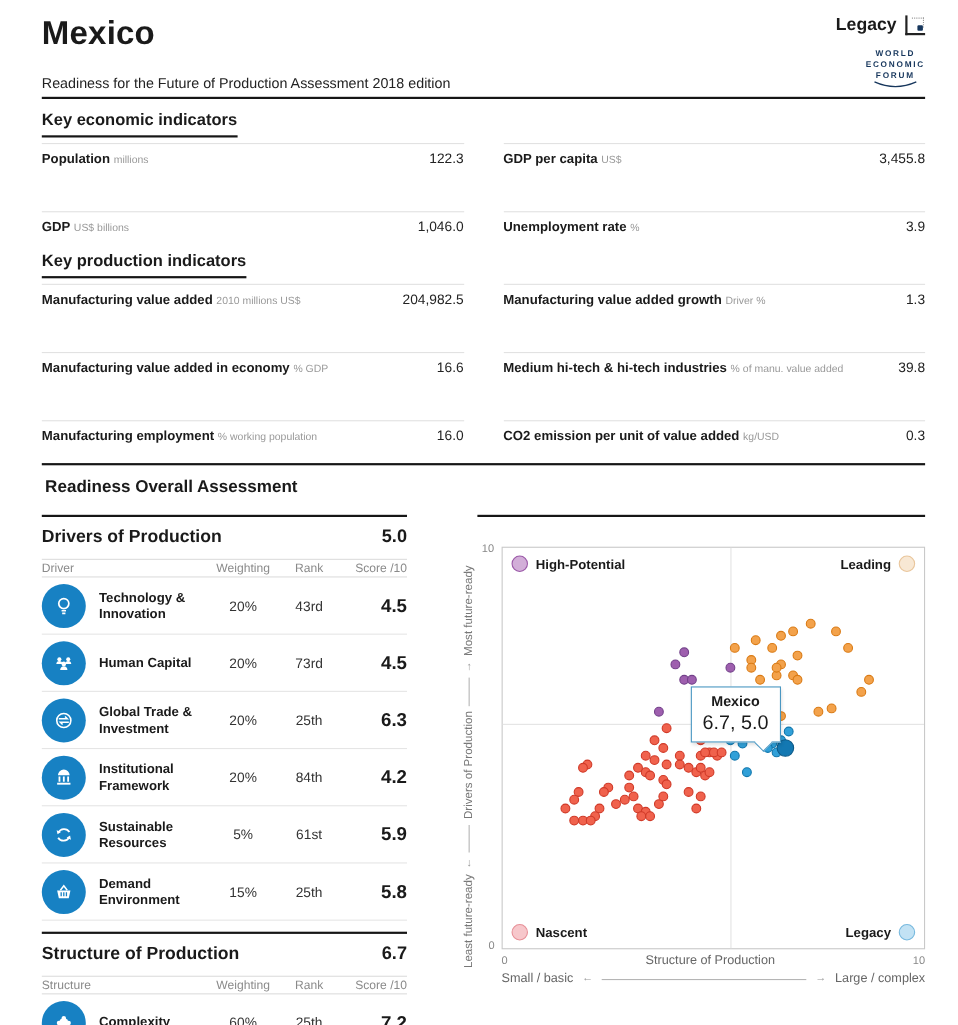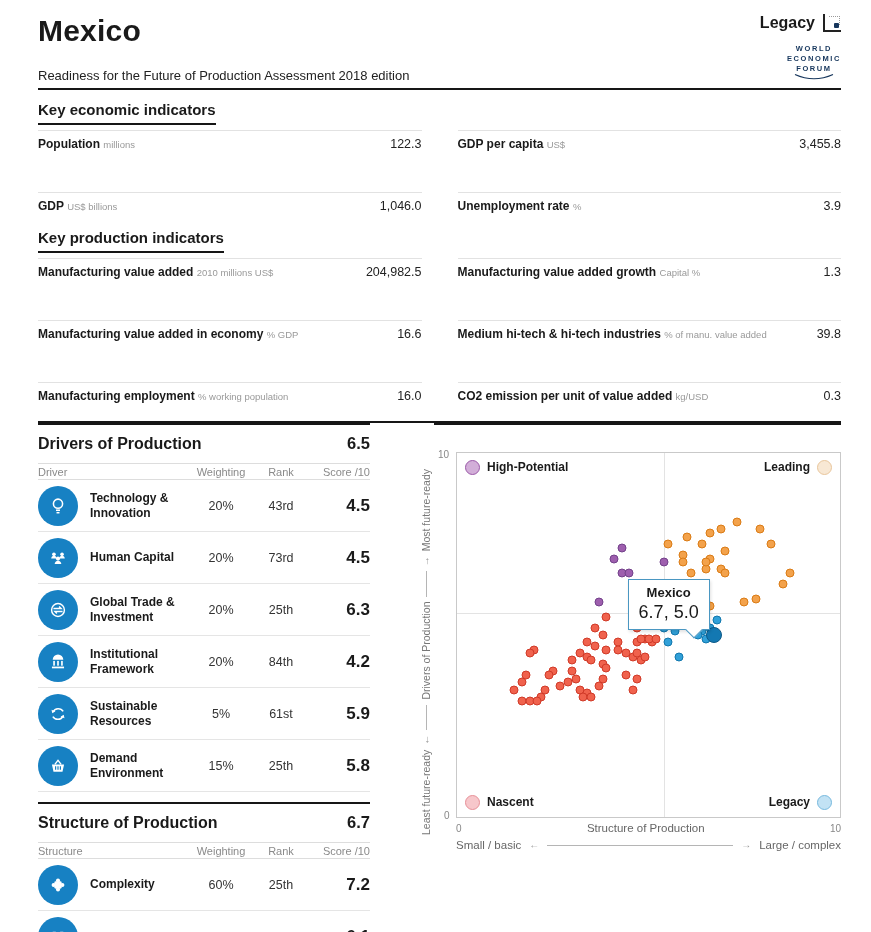--- a/index.html
+++ b/index.html
@@ -60,21 +60,21 @@
 
   
   .archetype-title { font-size:15px; font-weight:bold; padding:9px 0 4px; }
   .chart-wrap { position:relative; margin-left:22px; margin-top:14px; }
   .plot { position:relative; height:366px; border:1px solid #c9c9c9; background:#fff; }
   .div-v { position:absolute; top:0; bottom:0; width:1px; background:#e3e3e3; }
   .div-h { position:absolute; left:0; right:0; height:1px; background:#e3e3e3; }
   .dot { position:absolute; width:9px; height:9px; border-radius:50%; border:1.5px solid;
          transform:translate(-50%,-50%); }
   .dot-hl { width:16px; height:16px; z-index:3; }
-  .q { position:absolute; display:flex; gap:7px; font-size:12px; font-weight:bold; z-index:2; }
+  .q { position:absolute; display:flex; align-items:center; gap:7px; font-size:12px; font-weight:bold; z-index:2; }
   .q-circle { width:15px; height:15px; border-radius:50%; border:1.5px solid; flex:none; }
   .q.tl { top:7px; left:8px; } .q.tr { top:7px; right:8px; }
   .q.bl { bottom:7px; left:8px; } .q.br { bottom:7px; right:8px; }
   .ytick { position:absolute; font-size:10px; color:#888; }
   .yt-top { left:-19px; top:-4px; } .yt-bot { left:-13px; bottom:-4px; }
   .tooltip { position:absolute; background:#fff; border:1.5px solid #4a97c2; padding:5px 10px 6px;
              z-index:5; text-align:center; box-shadow:1px 2px 3px rgba(0,0,0,.12); }
   .tt-name { font-size:13px; font-weight:bold; white-space:nowrap; }
   .tt-val { font-size:18px; margin-top:2px; white-space:nowrap; }
   .tt-tail { position:absolute; right:9px; bottom:-7px; width:12px; height:12px; background:#fff;
@@ -139,21 +139,21 @@
   </div>
 
   <div class="keysec">
     <div class="keyhead">Key production indicators</div>
     <div class="ind-grid">
       <div class="ind-row">
         <span class="ind-label"><span>Manufacturing value added</span> <span class="ind-unit">2010 millions US$</span></span>
         <span class="ind-value">204,982.5</span>
       </div>
       <div class="ind-row">
-        <span class="ind-label"><span>Manufacturing value added growth</span> <span class="ind-unit">Capital %</span></span>
+        <span class="ind-label"><span>Manufacturing value added growth</span> <span class="ind-unit">Driver %</span></span>
         <span class="ind-value">1.3</span>
       </div>
       <div class="ind-row">
         <span class="ind-label"><span>Manufacturing value added in economy</span> <span class="ind-unit">% GDP</span></span>
         <span class="ind-value">16.6</span>
       </div>
       <div class="ind-row">
         <span class="ind-label"><span>Medium hi-tech &amp; hi-tech industries</span> <span class="ind-unit">% of manu. value added</span></span>
         <span class="ind-value">39.8</span>
       </div>
@@ -162,29 +162,30 @@
         <span class="ind-value">16.0</span>
       </div>
       <div class="ind-row">
         <span class="ind-label"><span>CO2 emission per unit of value added</span> <span class="ind-unit">kg/USD</span></span>
         <span class="ind-value">0.3</span>
       </div>
     </div>
   </div>
 
   <div class="rule-dark" style="margin-top:13px;"></div>
+  <div class="overall-head">Readiness Overall Assessment</div>
 
   <div class="main">
 
     <div class="left-col">
 
       <div class="rule-dark"></div>
       <div class="sec-head">
         <span class="sec-title">Drivers of Production</span>
-        <span class="sec-score">6.5</span>
+        <span class="sec-score">5.0</span>
       </div>
       <div class="thead">
         <span class="c1">Driver</span>
         <span class="c-w">Weighting</span>
         <span class="c-r">Rank</span>
         <span class="c-s">Score /10</span>
       </div>
 
       <div class="drv-row">
         <span class="drv-icon" style="background: rgb(23, 129, 195);">

